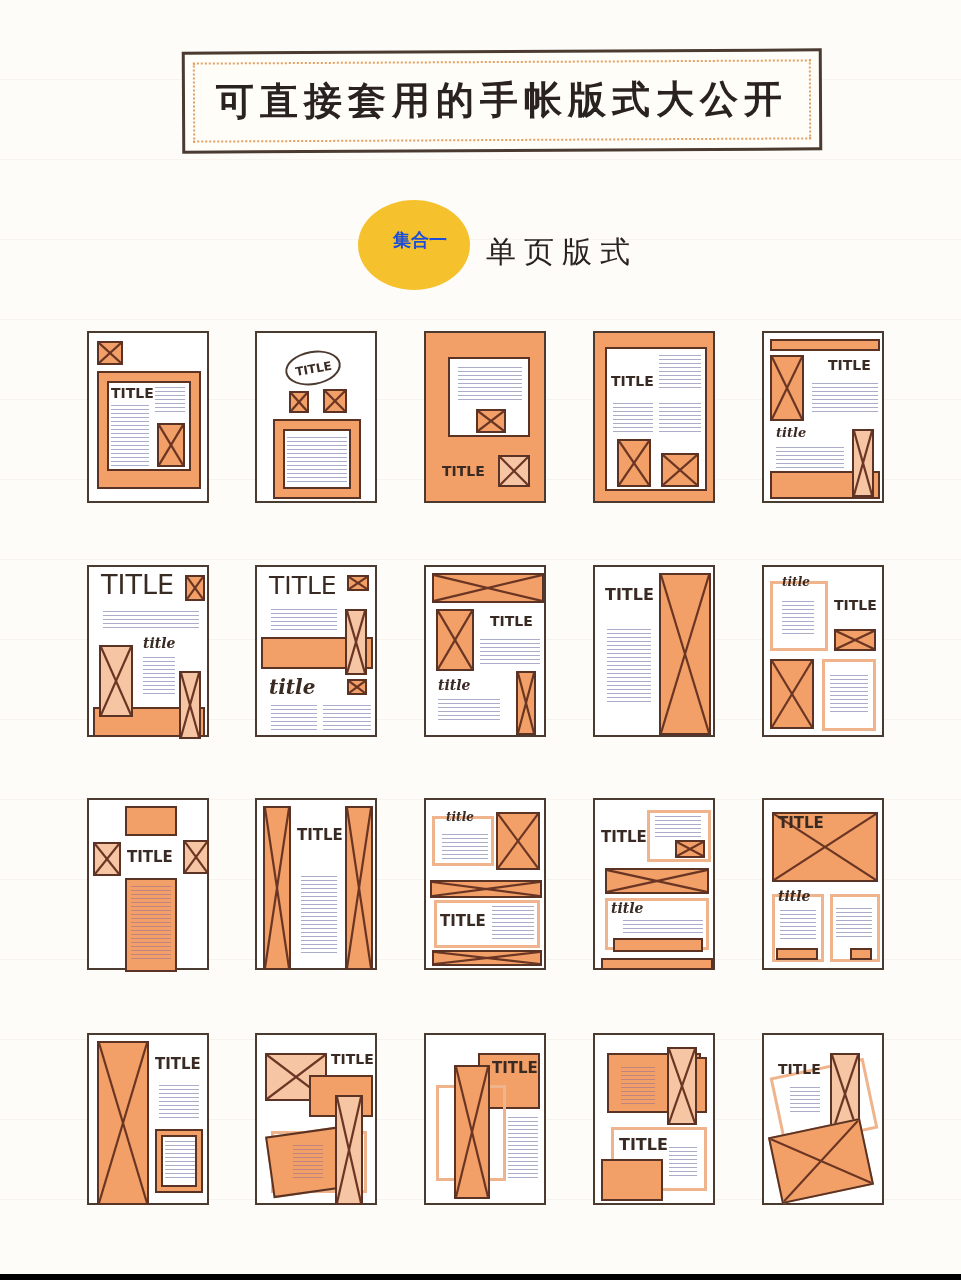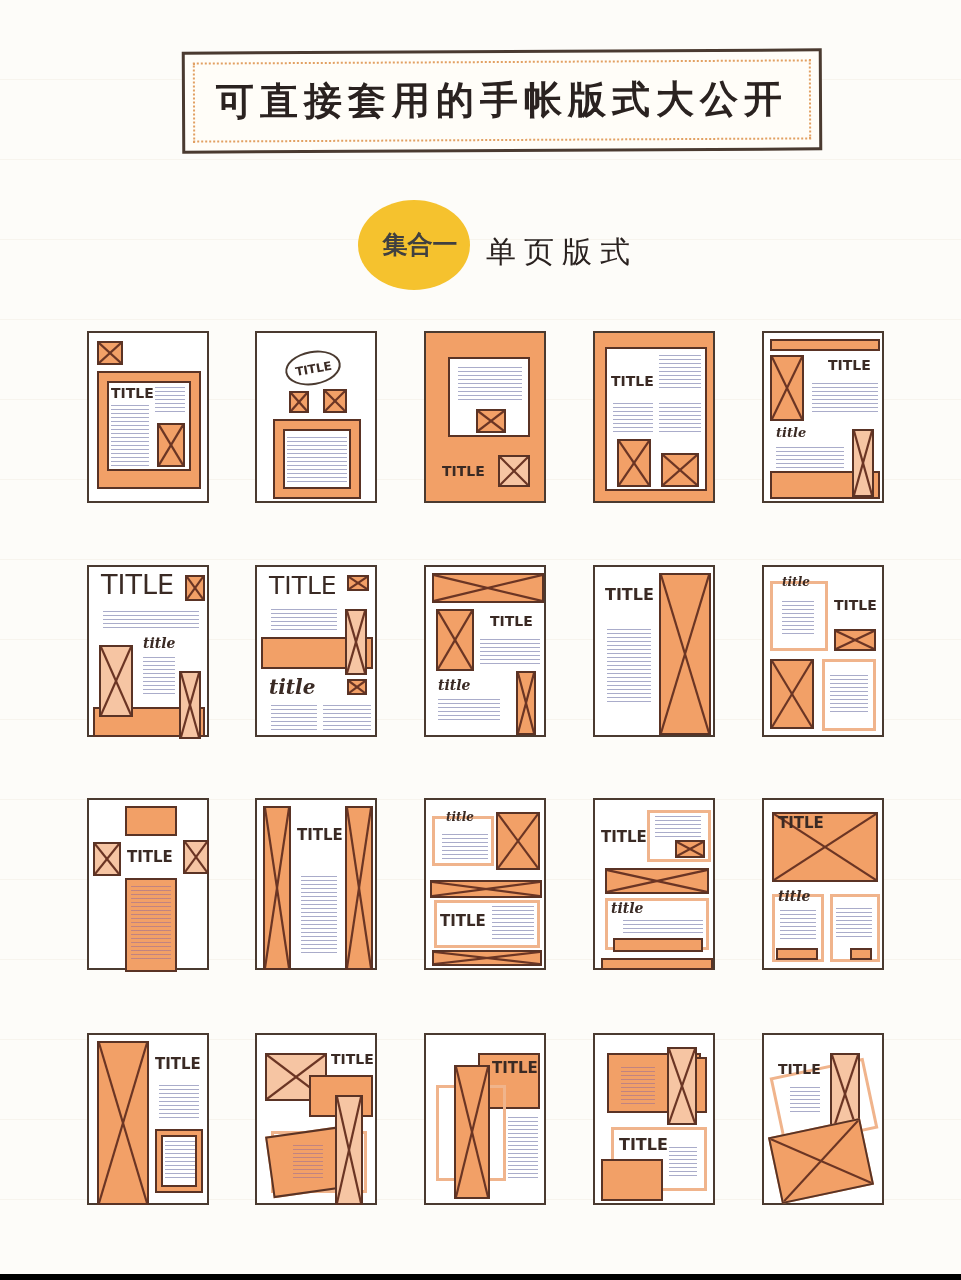--- a/index.html
+++ b/index.html
@@ -2,21 +2,21 @@
 <html><head>
 <meta charset="utf-8">
 <style>
   html, body { margin:0; padding:0; }
   body { width:961px; height:1280px; background:#fdfcf9; position:relative; overflow:hidden; font-family:"DejaVu Sans", sans-serif; }
   .bg-lines { position:absolute; inset:0; background: repeating-linear-gradient(to bottom, transparent 0, transparent 79px, #f3efe6 79px, #f3efe6 80px); opacity:.6; }
   .title-banner { position:absolute; left:182px; top:50px; width:640px; height:102px; border:3px solid #4a3a30; box-sizing:border-box; background:#fffdf8; transform:rotate(-0.3deg); }
   .title-inner { position:absolute; left:8px; top:8px; right:8px; bottom:8px; border:2px dotted #e2a062; }
   .title-text { position:absolute; left:0; right:0; top:22px; text-align:center; font-size:38px; letter-spacing:6px; color:#2a2220; font-weight:bold; }
   .badge { position:absolute; left:358px; top:200px; width:112px; height:90px; border-radius:50%; background:#f5c22e; }
-  .badge-text { position:absolute; left:12px; right:0; top:28px; text-align:center; font-size:25px; font-weight:bold; color:#404040; }
+  .badge-text { position:absolute; left:12px; right:0; top:28px; text-align:center; font-size:18px; font-weight:bold; color:#1d4ed8; }
   .sub-text { position:absolute; left:486px; top:232px; font-size:30px; letter-spacing:8px; color:#2a2220; }
   .card { position:absolute; width:122px; height:172px; background:#fff; border:2px solid #4a3a30; box-sizing:border-box; }
   .el { position:absolute; box-sizing:border-box; }
   .box { border:2px solid #5a3325; }
   .fill-o { background:#f2a067; }
   .fill-l { background:#f6c5a3; }
   .frame { border:3px solid #f0b48c; }
   .xbox svg { position:absolute; inset:0; width:100%; height:100%; }
   .text-lines { background: repeating-linear-gradient(to bottom, #8d90b8 0, #8d90b8 1.5px, transparent 1.5px, transparent 4px); opacity:.75; }
   .lbl { position:absolute; color:#3a2a24; font-weight:bold; white-space:nowrap; }

